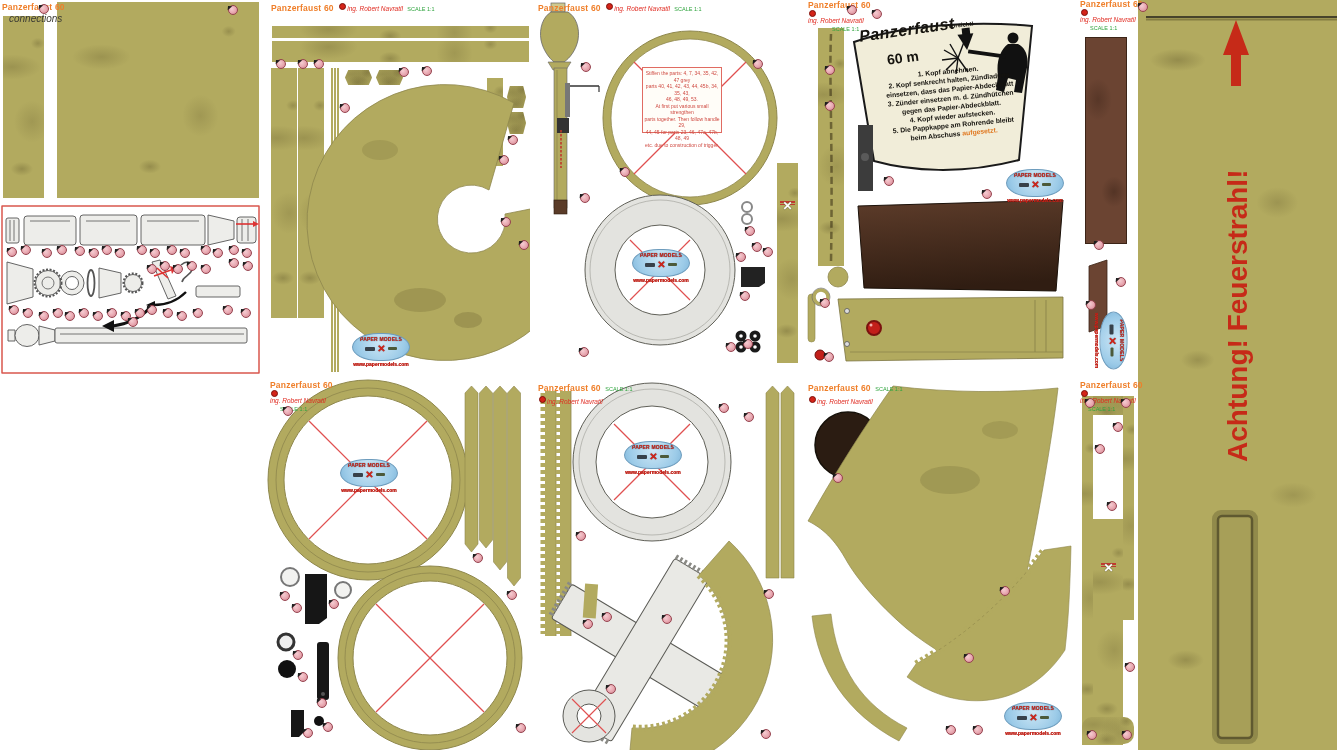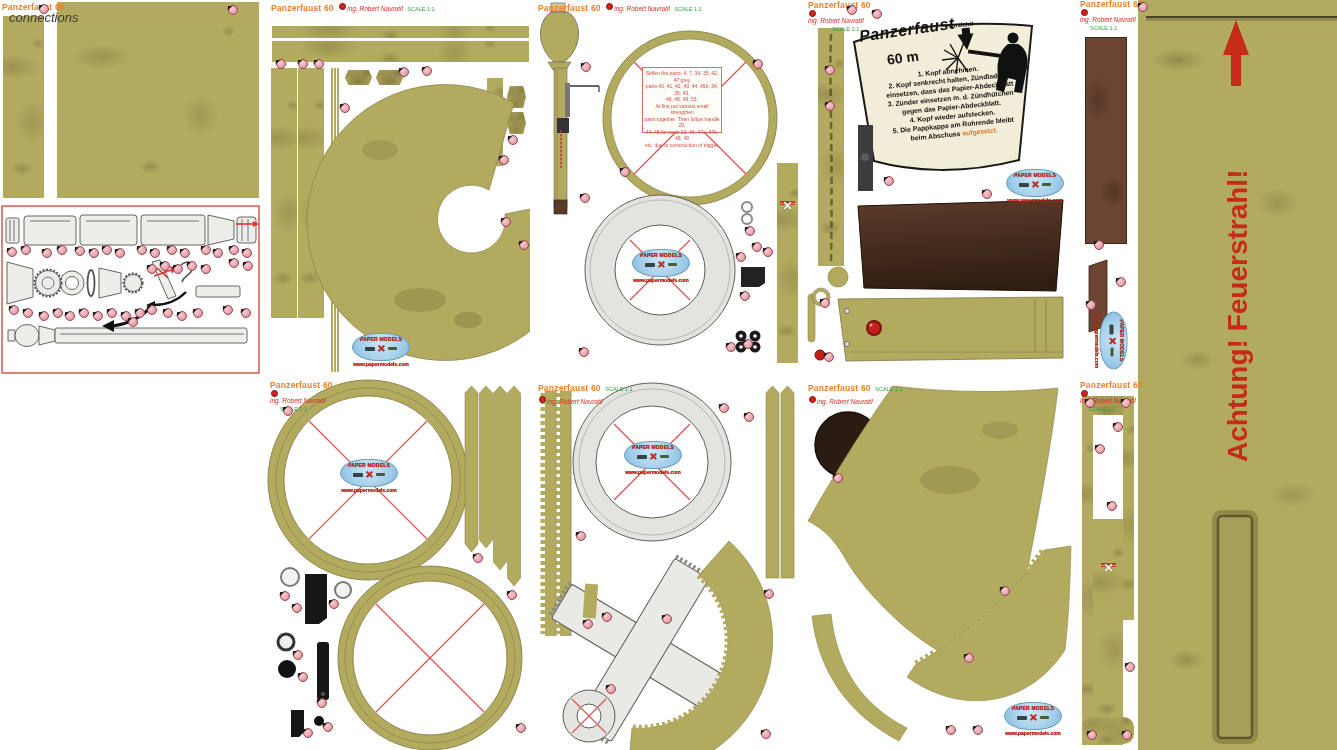--- a/index.html
+++ b/index.html
@@ -13,21 +13,21 @@
     radial-gradient(ellipse 16px 10px at 46% 84%, rgba(58,48,18,.24), transparent 70%),
     radial-gradient(ellipse 10px 8px at 85% 15%, rgba(58,48,18,.22), transparent 70%);}
   .brownA{background-color:#6b4432;background-image:
     radial-gradient(ellipse 20px 30px at 30% 30%, rgba(30,15,8,.25), transparent 70%),
     radial-gradient(ellipse 18px 22px at 70% 75%, rgba(30,15,8,.3), transparent 70%);}
   
   .hdr{position:absolute;white-space:nowrap;line-height:10px;z-index:4;}
   .hdr .ht{font-size:8.5px;font-weight:bold;color:#ef7f2a;letter-spacing:.2px;}
   .hdr .ha{font-size:6.5px;font-style:italic;color:#e02a20;}
   .hdr .hs{font-size:5.5px;color:#2fa43e;}
-  .hdr .hsub{font-size:13px;font-style:italic;color:#3c3c34;margin-left:7px;}
+  .hdr .hsub{font-size:10px;font-style:italic;color:#3c3c34;margin-left:7px;}
   .hdr .rdot{display:inline-block;width:5px;height:5px;border-radius:50%;
     background:#d42318;border:1px solid #7c100a;vertical-align:middle;margin:0 1px;}
   .hdr.stack span{display:block;line-height:8px;}
   .hdr.stack .rdot{display:inline-block;}
   
   .gdot{position:absolute;width:10px;height:10px;margin:-5px 0 0 -5px;border-radius:50%;z-index:6;
     background:radial-gradient(circle at 35% 35%, #f5cdd2, #e8a7b0 55%, #c87c88);
     border:1px solid #97434f;box-sizing:border-box;}
   .gdot::before{content:"";position:absolute;left:-4px;top:-3px;width:0;height:0;
     border:3px solid transparent;border-bottom-color:#1c1c1c;transform:rotate(-40deg);}

